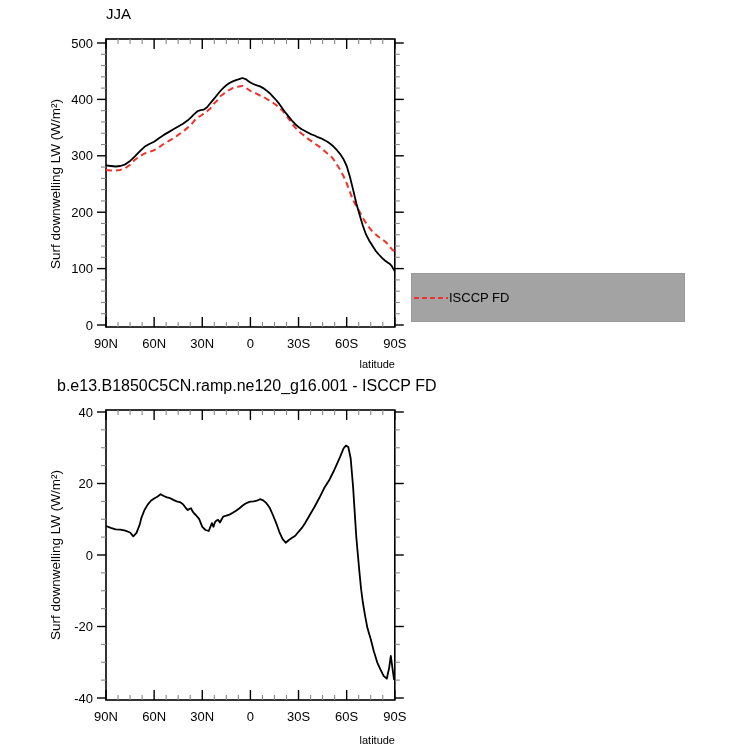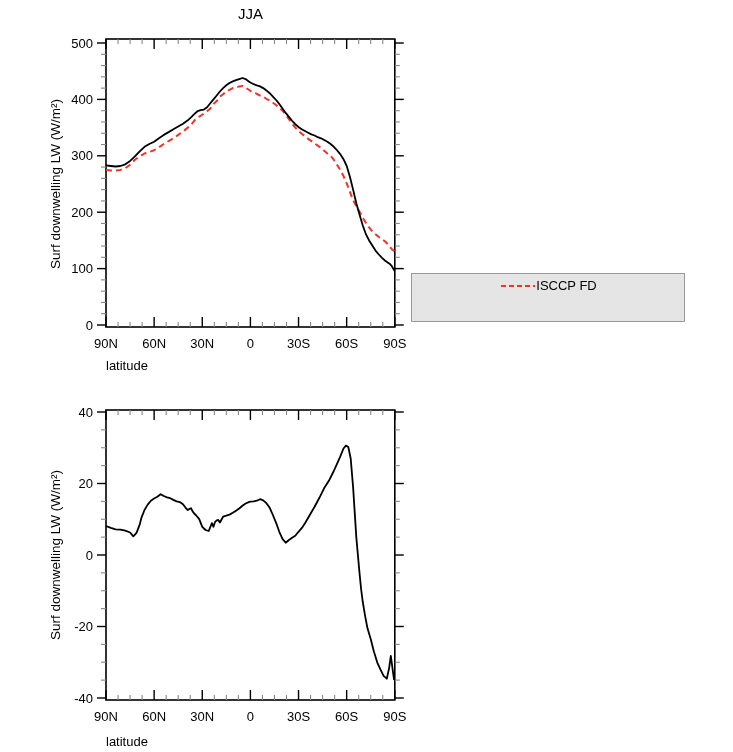--- a/index.html
+++ b/index.html
@@ -1,24 +1,24 @@
 <!DOCTYPE html>
 <html><head>
 <meta charset="utf-8">
 <style>
   html,body{margin:0;padding:0;background:#fff;}
   #canvas{position:relative;width:733px;height:752px;background:#fff;overflow:hidden;
           font-family:"Liberation Sans",sans-serif;color:#000;}
   .abs{position:absolute;}
-  .ctitle{text-align:center;white-space:nowrap;}
-  .xlab{text-align:left;font-size:13px;}
+  .ctitle{text-align:left;white-space:nowrap;}
+  .xlab{text-align:right;font-size:11px;}
   .ylab{white-space:nowrap;font-size:13.5px;transform:translate(-50%,-50%) rotate(-90deg);}
   #chart-svg{position:absolute;left:0;top:0;}
-  #legend{box-sizing:border-box;border:1px solid #9a9a9a;background:#e5e5e5;
-          display:flex;flex-direction:row;justify-content:center;padding-left:2px;}
+  #legend{box-sizing:border-box;border:1px solid #9a9a9a;background:#a3a3a3;
+          display:flex;flex-direction:column;justify-content:center;padding-left:2px;}
   .legend-row{display:flex;align-items:center;height:23px;}
   .legend-label{font-size:13px;white-space:nowrap;margin-left:1px;}
 </style>
 </head>
 <body>
 
 <div id="canvas">
   <svg id="chart-svg" width="733" height="752">
       <g>
         <rect x="106" y="39" width="288.8" height="288" fill="none" stroke="#000" stroke-width="1.6"></rect>
@@ -245,20 +245,21 @@
         <polyline points="106.0,526.0 110.8,527.8 115.6,529.3 120.4,529.6 125.3,530.7 130.1,532.5 133.3,536.4 136.5,532.8 139.7,524.6 141.3,518.2 144.5,510.0 147.7,504.6 150.9,500.7 154.1,498.5 157.3,496.7 160.6,494.2 163.8,496.0 167.0,497.4 170.2,498.2 173.4,499.9 176.6,501.4 179.8,502.1 183.0,504.2 186.2,508.5 187.8,510.0 189.4,508.9 191.0,508.2 192.6,511.4 194.2,513.5 195.8,515.0 199.1,518.9 202.3,526.8 205.5,530.0 208.7,531.0 211.9,523.2 213.5,526.8 215.1,521.8 216.7,520.3 218.3,520.0 219.9,522.5 223.1,516.7 226.3,515.7 229.5,514.6 232.8,512.8 236.0,510.7 239.2,508.5 242.4,505.7 245.6,503.5 248.8,502.1 250.4,501.7 253.6,501.4 256.8,500.7 260.0,499.2 263.2,500.3 266.4,503.2 269.7,507.8 272.9,515.0 276.1,522.8 279.3,531.8 282.5,538.9 285.7,542.8 288.9,540.0 292.1,537.8 295.3,535.7 298.5,531.8 301.7,528.2 305.0,523.2 309.8,515.0 314.6,506.7 319.4,497.8 324.2,488.1 329.0,480.6 333.8,471.0 337.0,463.8 340.2,456.7 343.5,448.5 345.9,445.6 348.3,447.0 350.7,458.5 353.1,487.1 354.7,512.1 356.3,537.1 357.9,555.0 359.5,572.9 361.1,589.0 362.7,601.5 365.1,615.8 367.5,628.3 370.7,639.0 373.9,651.5 377.2,662.3 380.4,669.4 383.6,675.8 386.8,678.7 389.2,667.6 390.8,655.8 392.4,667.6 394.0,679.4 394.8,678.7" fill="none" stroke="#000000" stroke-width="1.8" stroke-linejoin="round" stroke-linecap="butt"></polyline>
       </g>
     </svg>
 
   <div class="abs ctitle" style="left:106px;top:5px;width:289px;font-size:15px;">JJA</div>
 
   <div class="abs ylab" style="left:55px;top:184px;">Surf downwelling LW (W/m²)</div>
 
   <div class="abs xlab" style="left:106px;top:358px;width:289px;">latitude</div>
 
+  <div class="abs ctitle" style="left:57px;top:377px;width:390px;font-size:16px;">b.e13.B1850C5CN.ramp.ne120_g16.001 - ISCCP FD</div>
 
   <div class="abs ylab" style="left:55px;top:555px;">Surf downwelling LW (W/m²)</div>
 
   <div class="abs xlab" style="left:106px;top:734px;width:289px;">latitude</div>
 
   <div id="legend" class="abs" style="left: 411px; top: 273px; width: 274px; height: 49px; border-color: rgb(154, 154, 154);">
       <div class="legend-row">
         <svg width="34" height="6">
           <line x1="0" y1="3" x2="34" y2="3" stroke="#f0332a" stroke-width="2" stroke-dasharray="5,3"></line>
         </svg>

